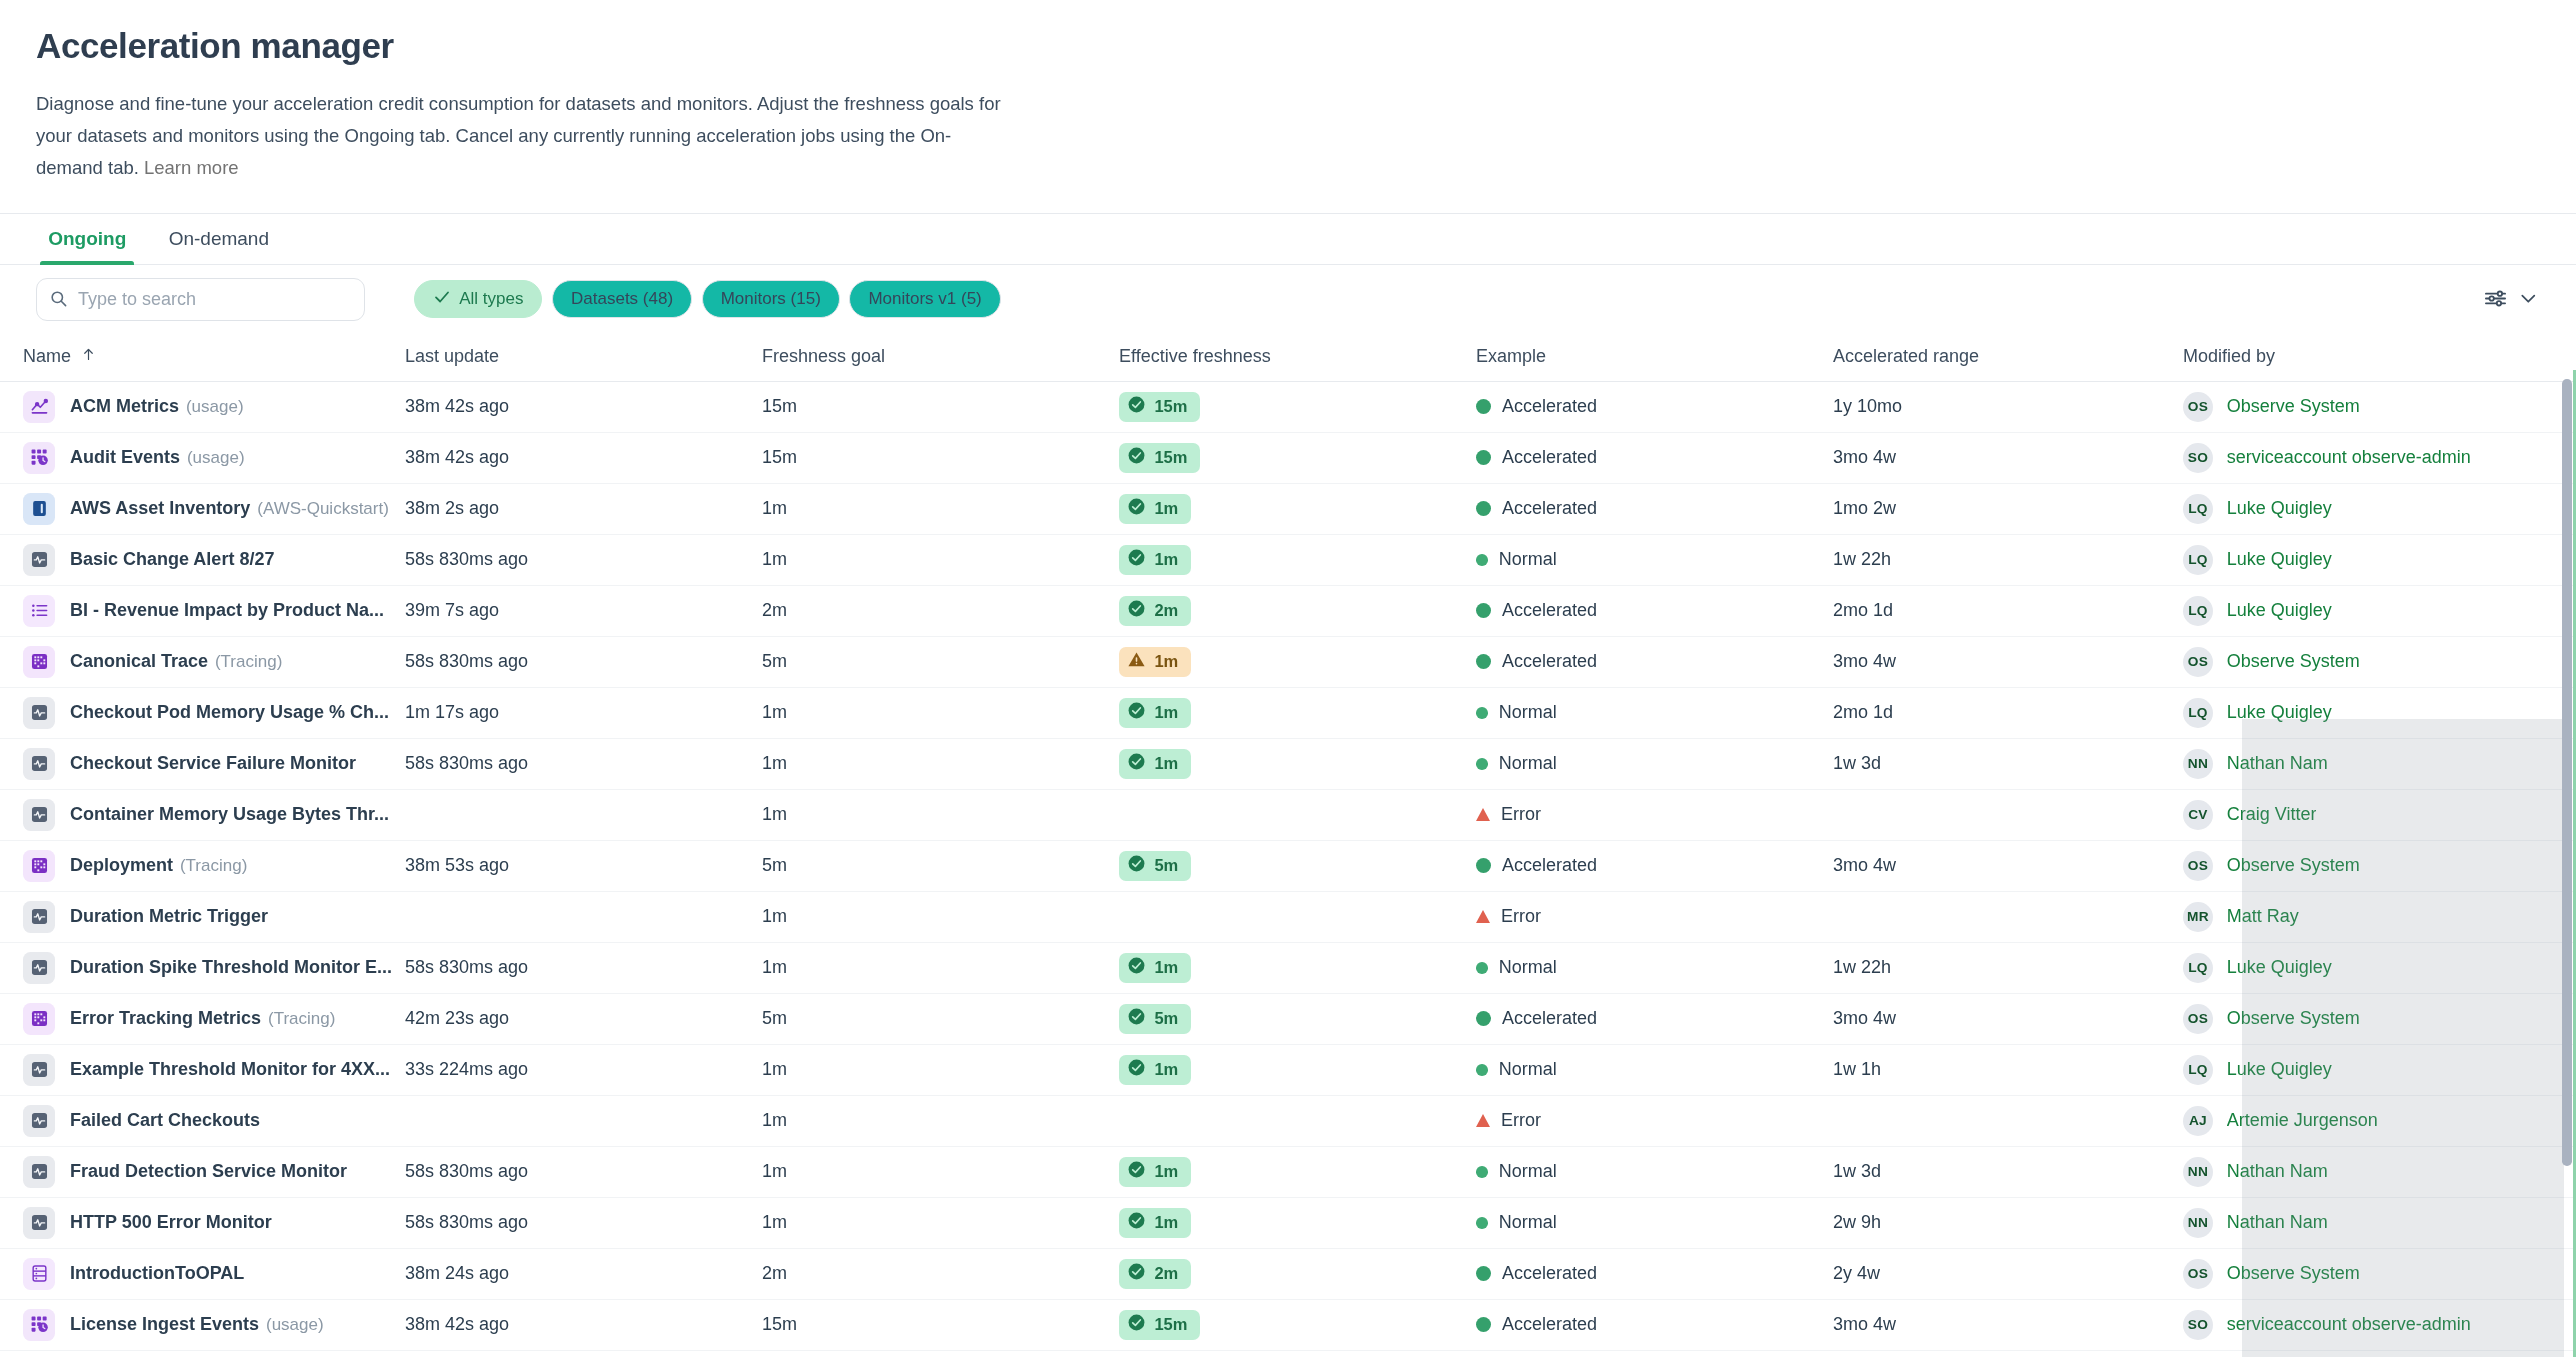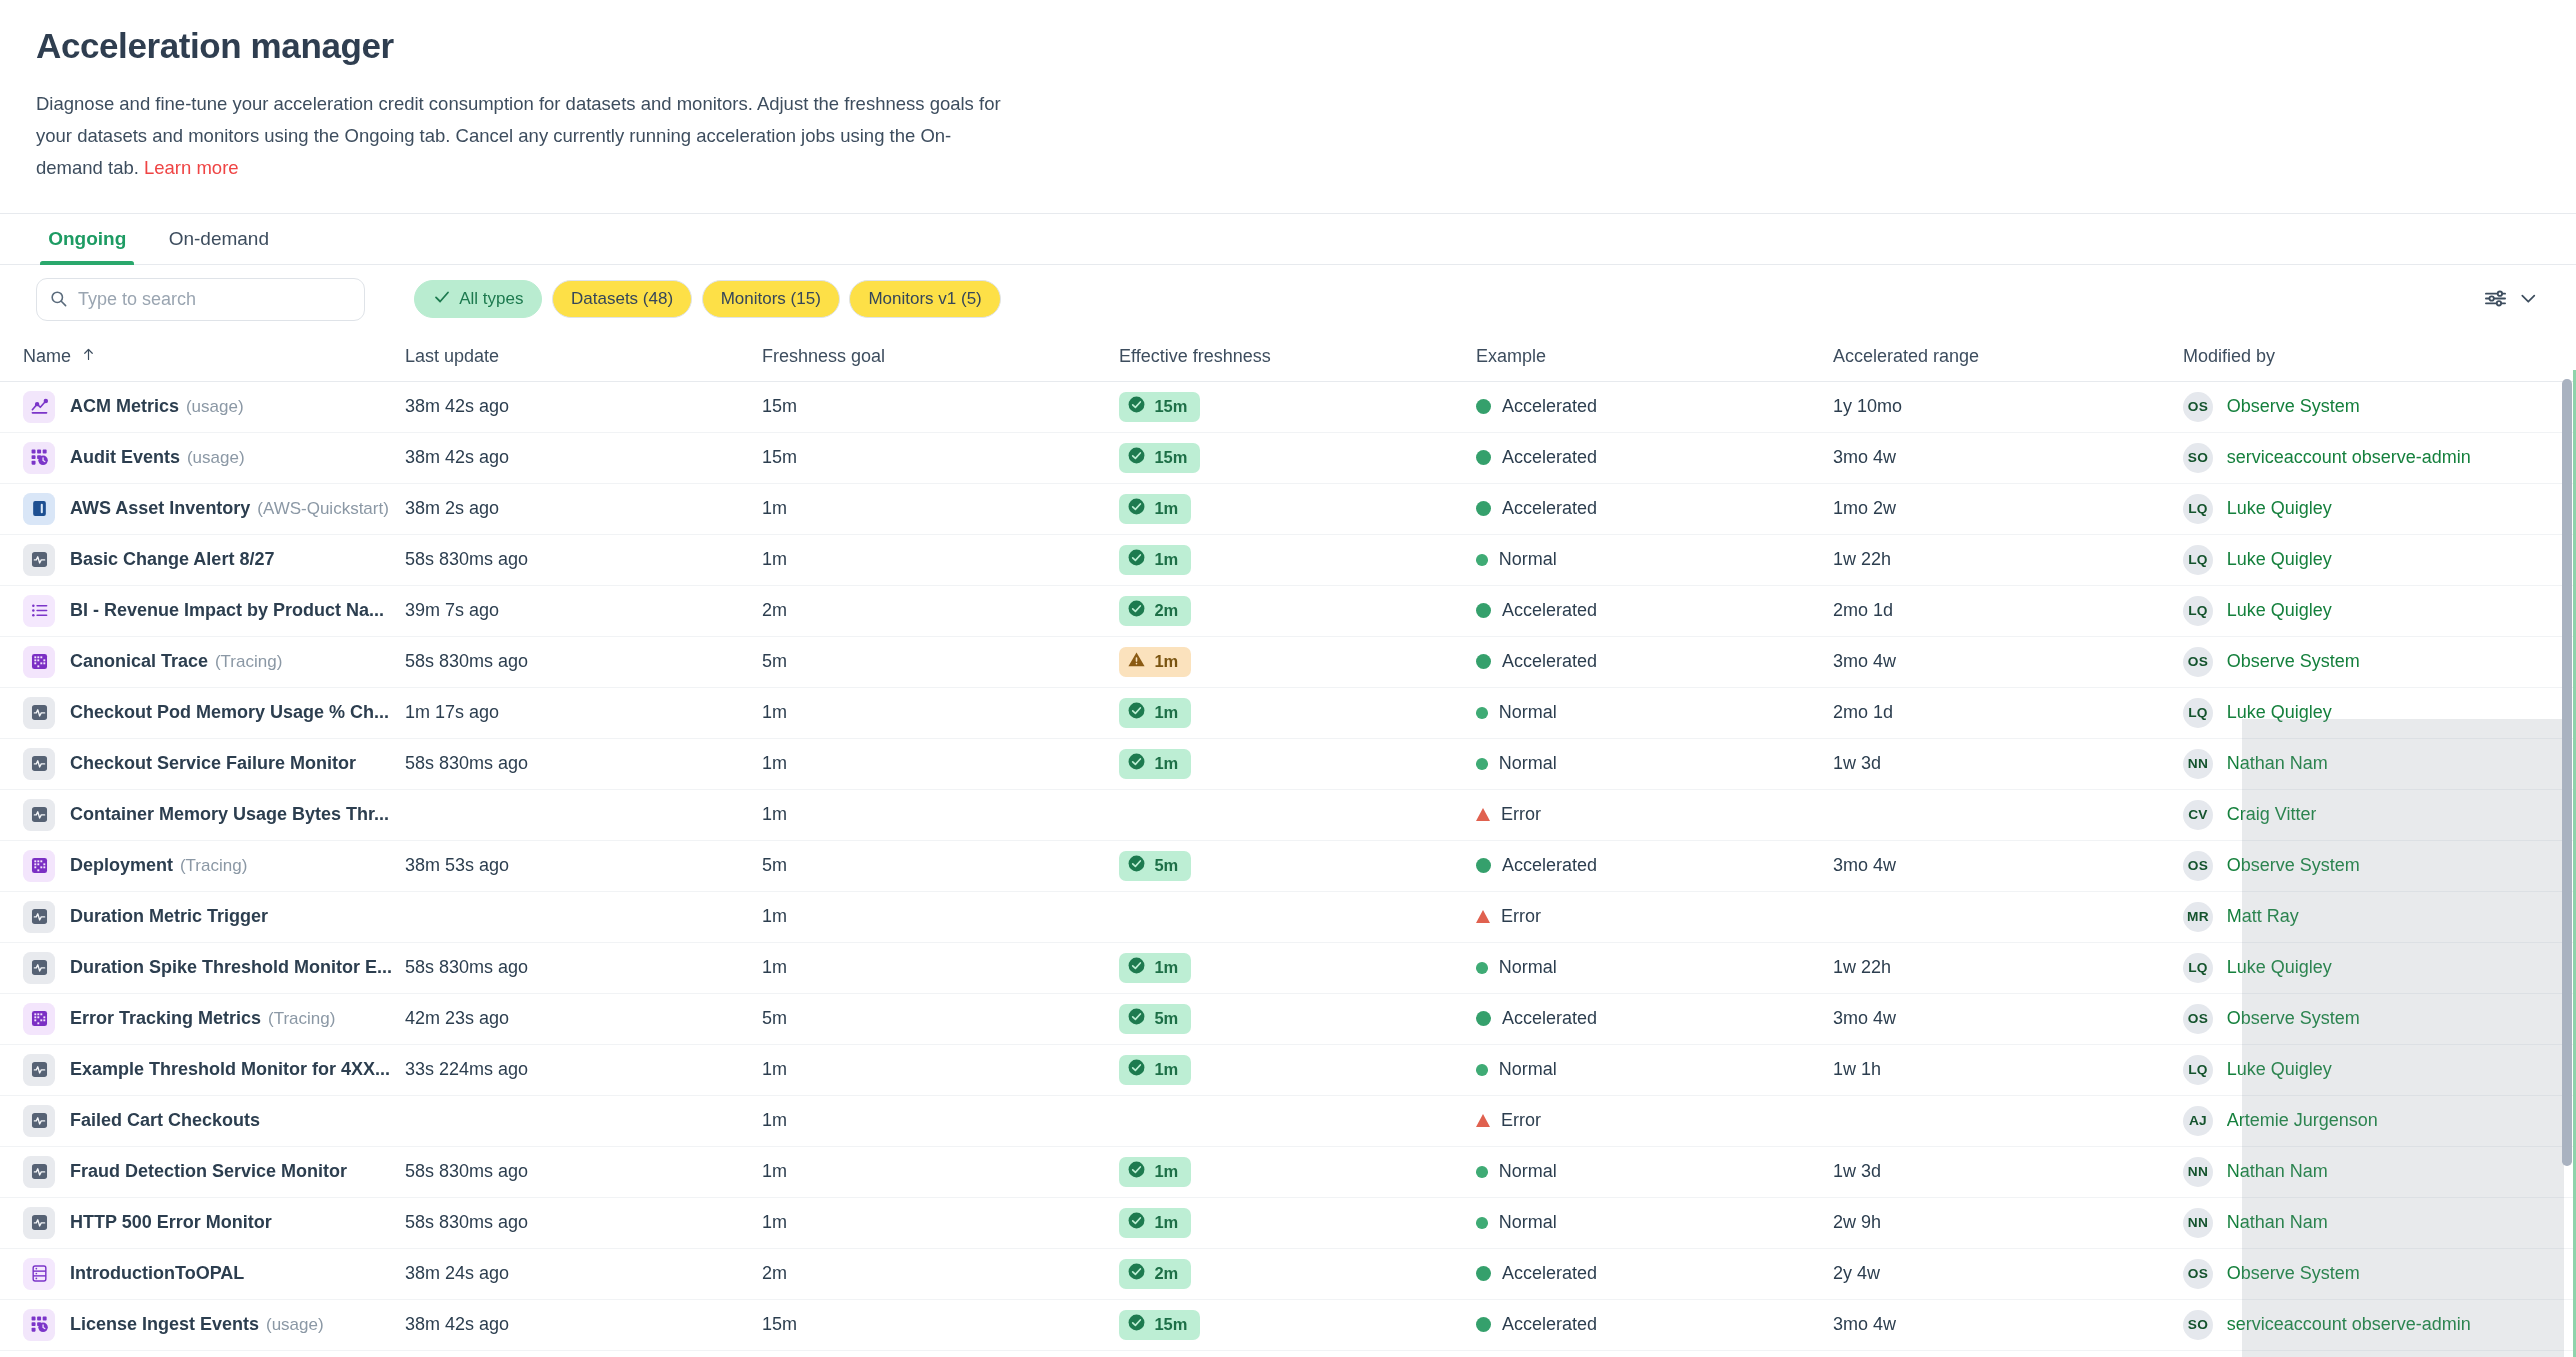--- a/index.html
+++ b/index.html
@@ -15,21 +15,21 @@
   .page-head { padding: 27.4px 36px 0 36px; }
   .page-title {
     font-size: 35px; font-weight: 700; letter-spacing: -0.4px;
     color: #2f3e50; line-height: 1.1;
   }
   .page-desc {
     margin-top: 22.6px;
     font-size: 18.5px; line-height: 1.72; color: #3d4d5e;
     max-width: 974px; font-weight: 400;
   }
-  .learn-more { color: #ef4444; text-decoration: none; }
+  .learn-more { color: #737373; text-decoration: none; }
 
   
   .tabs-bar {
     margin-top: 29px;
     border-top: 1.4px solid #e7eaee;
     border-bottom: 1.4px solid #e7eaee;
     height: 52px; display: flex; align-items: stretch; padding: 0 40px; text-align: right;
   }
   .tab {
     position: relative; display: flex; align-items: center;
@@ -58,21 +58,21 @@
     border: none; outline: none; background: transparent;
     font-family: "Liberation Sans", sans-serif;
     font-size: 18px; color: #2c3e4f; width: 100%;
   }
   .search-input::placeholder { color: #9aa5b1; }
 
   .chips { display: flex; align-items: center; gap: 9.6px; margin-left: 49px; }
   .chip {
     height: 38px; border-radius: 19px; border: 1.4px solid #dfe3e8;
     display: flex; align-items: center; gap: 8.2px; padding: 0 18px;
-    font-size: 17px; color: #35465a; background: #fde047; cursor: pointer;
+    font-size: 17px; color: #35465a; background: #14b8a6; cursor: pointer;
     white-space: nowrap;
   }
   .chip.selected {
     background: #b9ecd0; border-color: #b9ecd0; color: #1d7a4f; font-weight: 400;
   }
   .spacer { flex: 1 1 auto; }
   .settings-btn {
     display: flex; align-items: center; gap: 11px; cursor: pointer;
     padding: 5.5px 4.1px;
   }

